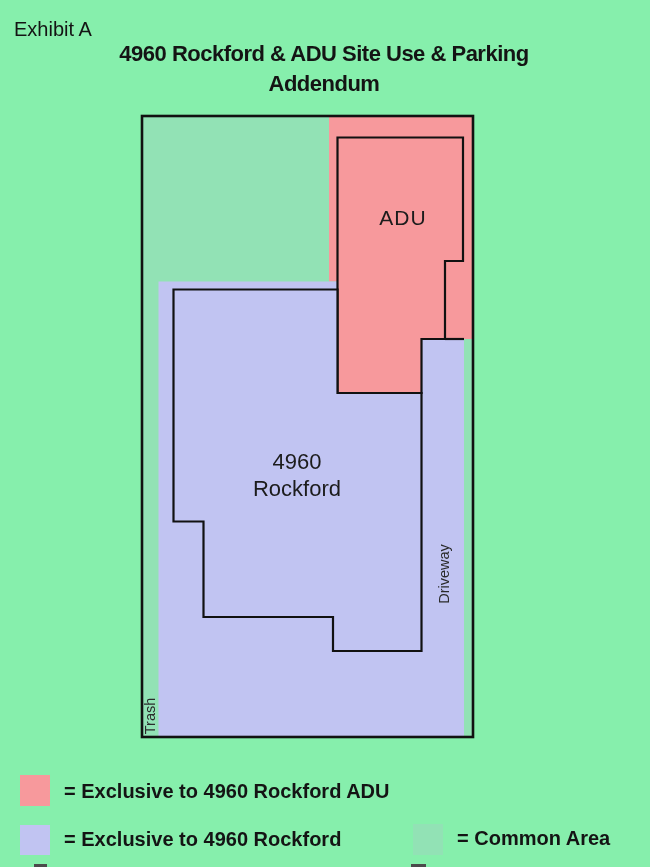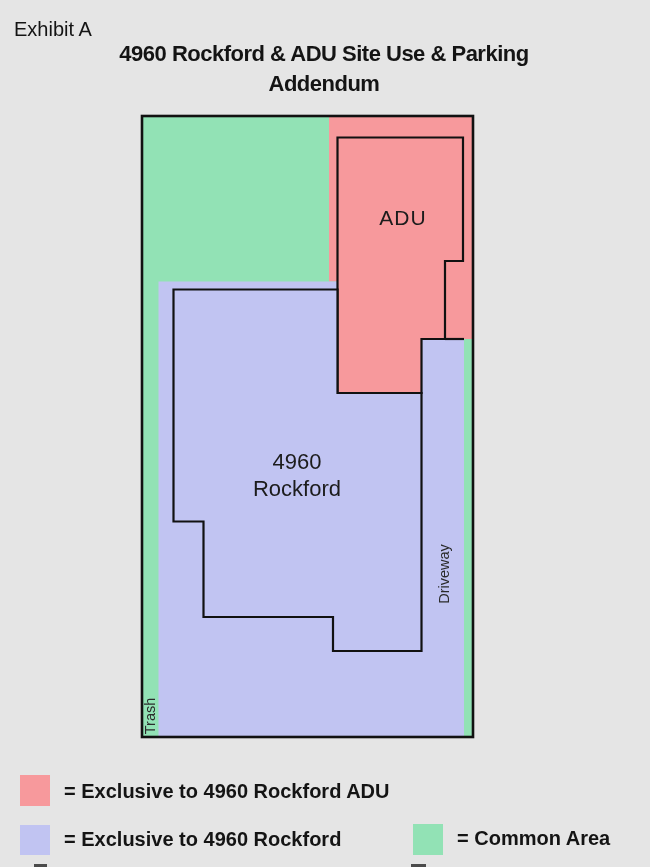--- a/index.html
+++ b/index.html
@@ -1,20 +1,20 @@
 <!DOCTYPE html>
 <html><head>
 <meta charset="utf-8">
 <style>
   html, body { margin: 0; padding: 0; background: #ffffff; }
   .page {
     position: relative;
     width: 650px;
     height: 867px;
-    background: #e5e5e5;
+    background: #86efac;
     overflow: hidden;
     font-family: "Liberation Sans", "DejaVu Sans", sans-serif;
   }
   svg { display: block; }
   .txt { fill: #141414; }
   .exhibit { font-size: 20px; }
   .title { font-size: 22px; font-weight: bold; letter-spacing: -0.5px; }
   .map-label { font-size: 21px; fill: #1c1c1c; }
   .map-label-adu { letter-spacing: 1px; }
   .house-label { font-size: 22px; fill: #1c1c1c; }

